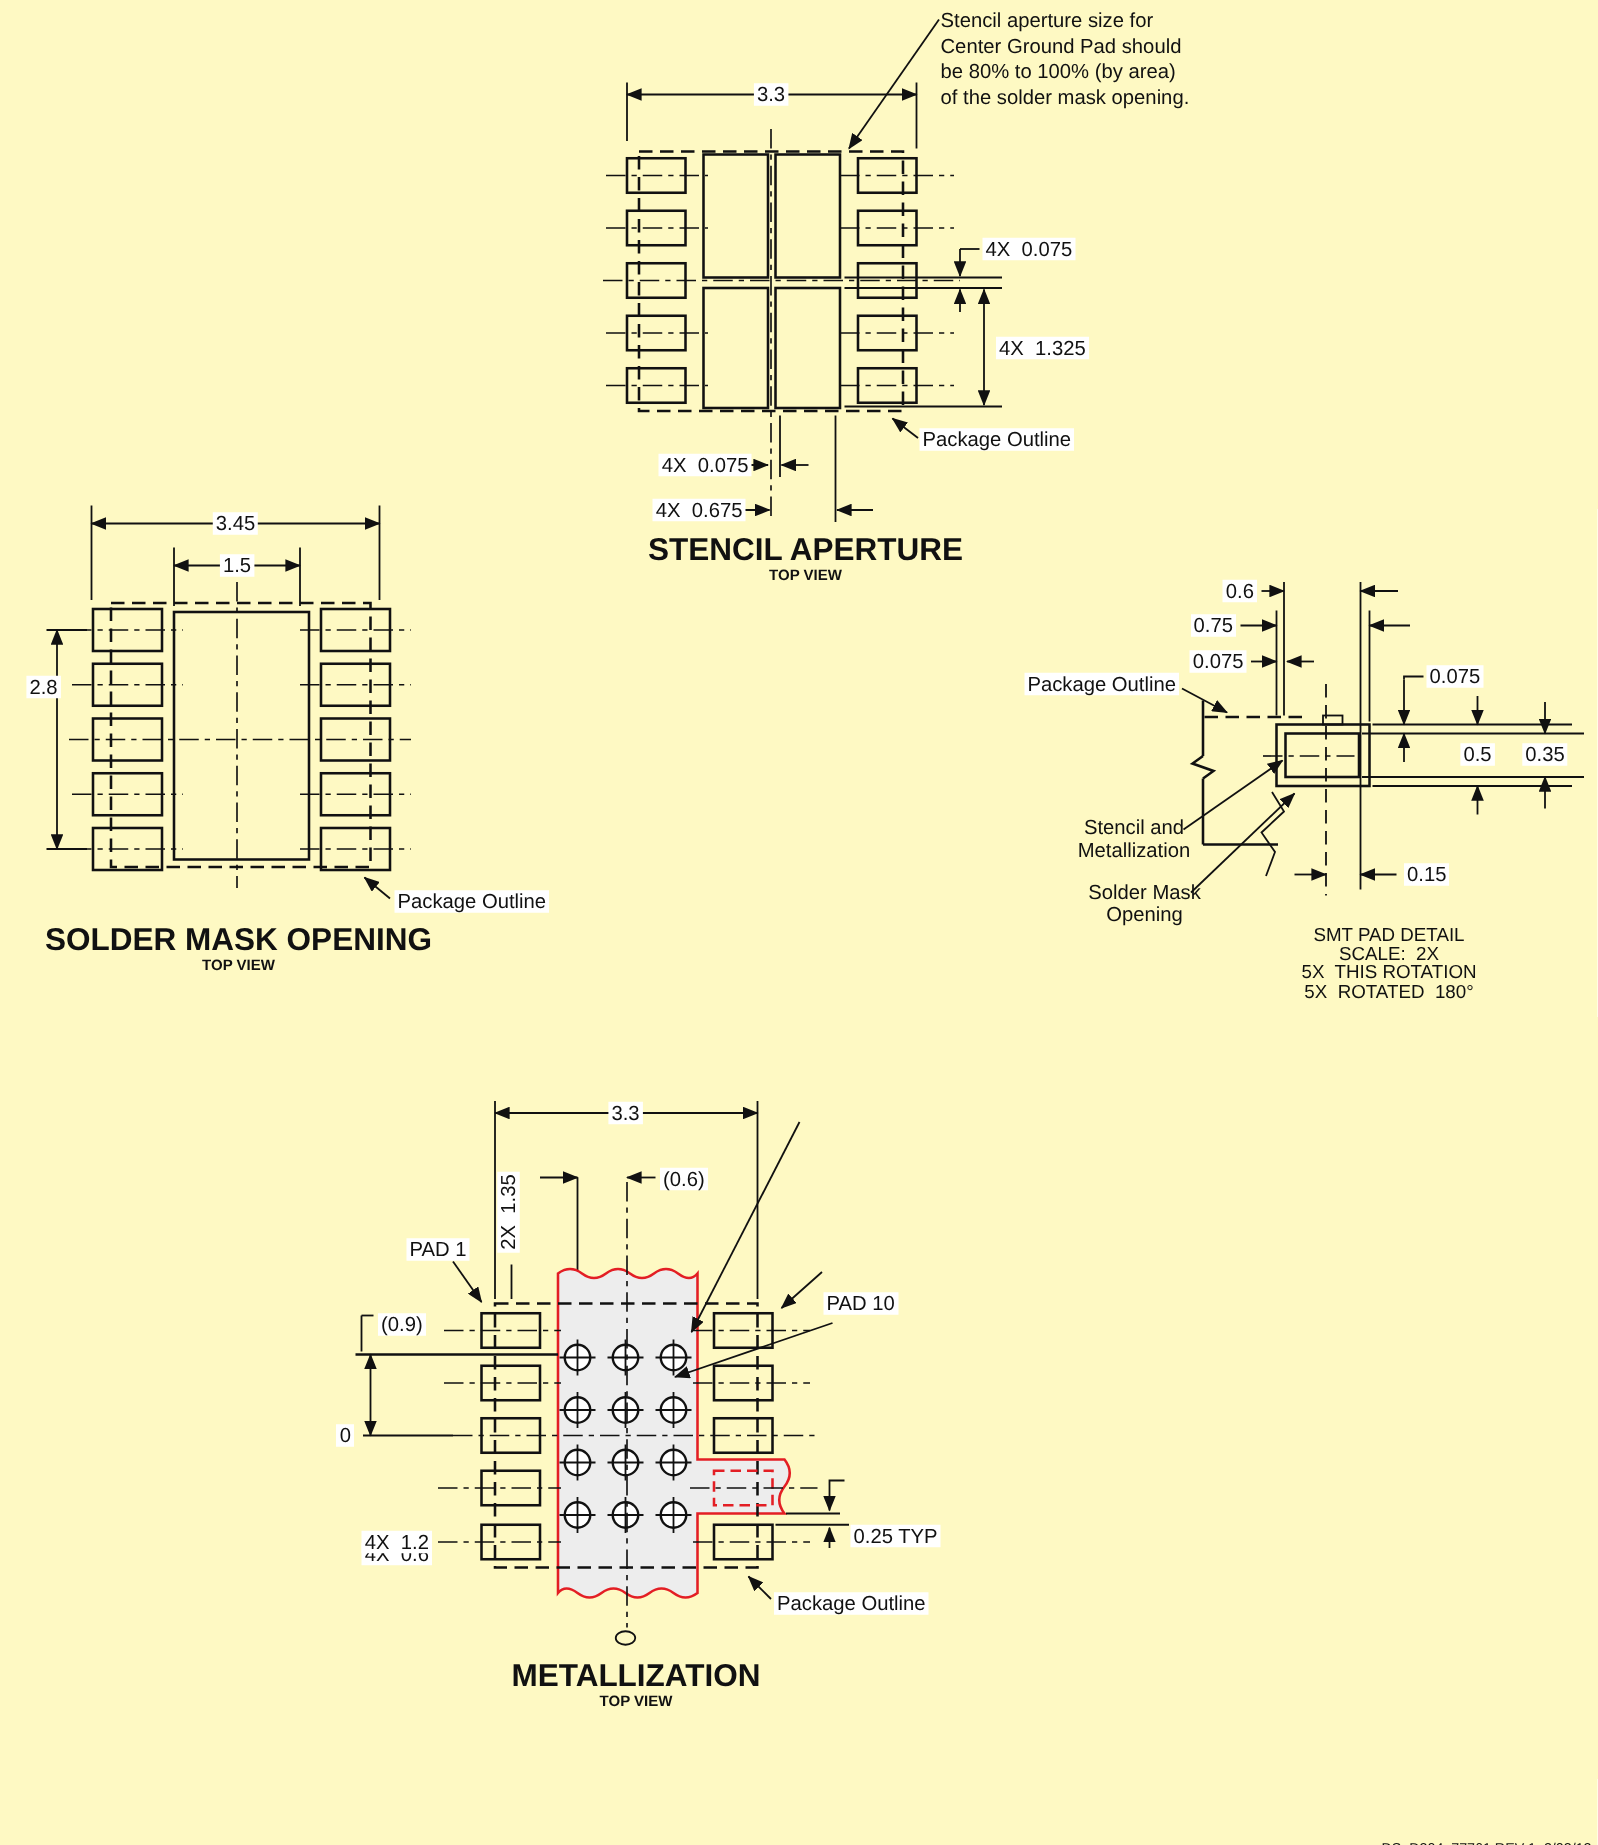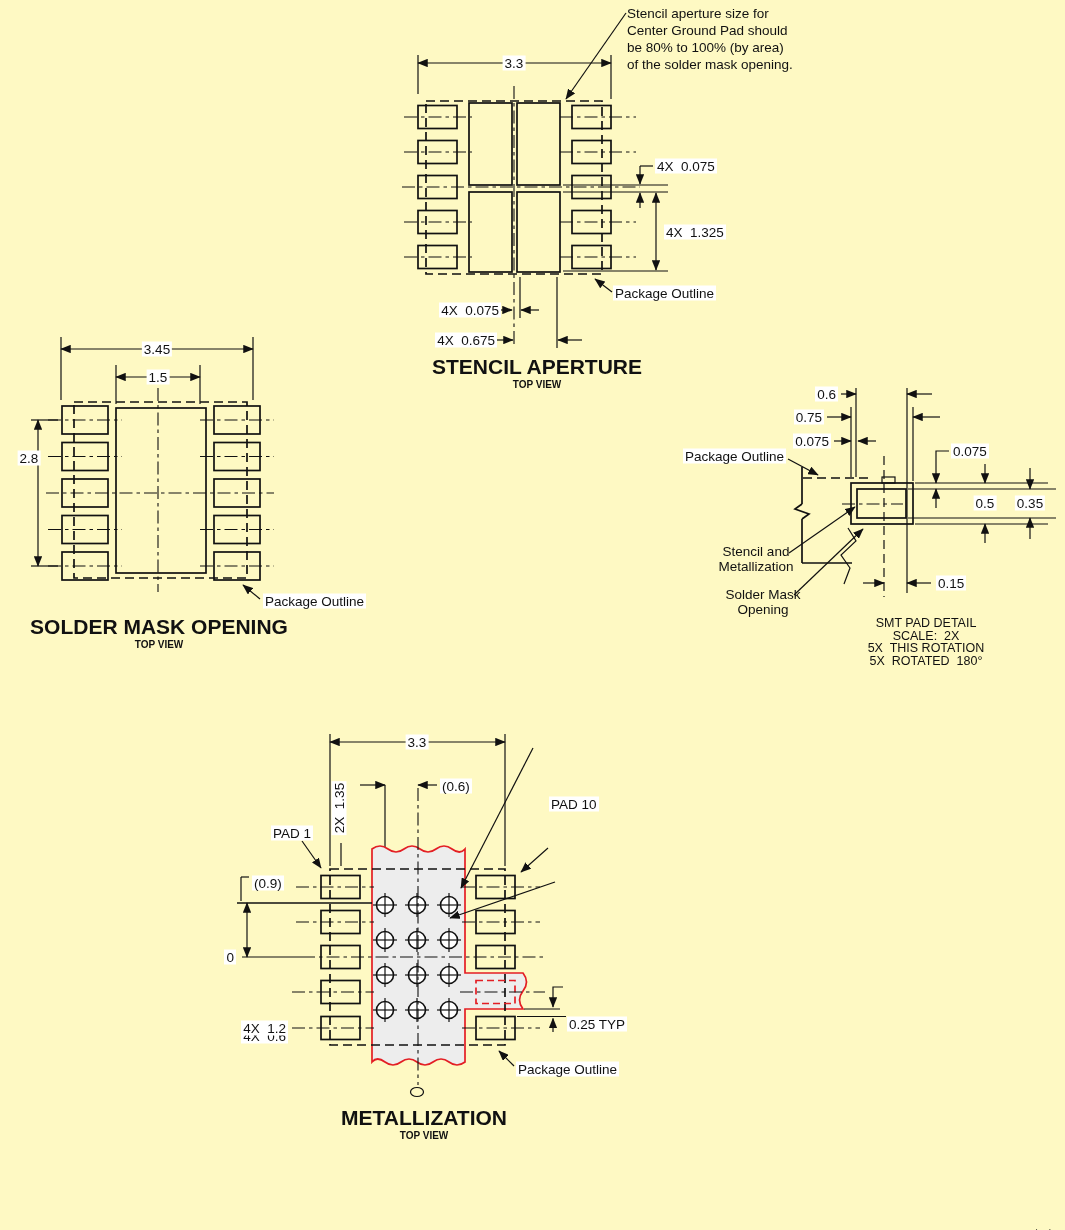--- a/index.html
+++ b/index.html
@@ -281,21 +281,21 @@
 <div class="t dim cy" style="left:936px;top:583px;">0.15</div>
 <div class="t pdtitle" style="left:886px;top:617px;transform:translateX(-50%);text-align:center;margin-left:40px;">SMT PAD DETAIL
 SCALE:  2X
 5X  THIS ROTATION
 5X  ROTATED  180°</div>
 
 <div class="t dim cx" style="left:417px;top:742px;">3.3</div>
 <div class="t dim rot" style="left:339px;top:808px;">2X  1.35</div>
 <div class="t dim cy" style="left:440px;top:786px;">(0.6)</div>
 <div class="t dim cx" style="left:292px;top:833px;">PAD 1</div>
-<div class="t dim cy" style="left:549px;top:804px;">PAD 10</div>
+<div class="t dim cy" style="left:549px;top:869px;">PAD 10</div>
 <div class="t dim cy" style="left:252px;top:883px;">(0.9)</div>
 <div class="t dim cyr" style="right:829px;top:957px;">0</div>
 <div class="t dim cyr" style="right:777px;top:1036px;">4X  0.6</div>
 <div class="t dim cyr" style="right:777px;top:1028px;">4X  1.2</div>
 <div class="t dim cy" style="left:567px;top:988px;margin-top:36px;">0.25 TYP</div>
 <div class="t dim cy" style="left:516px;top:1069px;">Package Outline</div>
 <div class="t title cx" style="left:424px;top:1118px;">METALLIZATION</div>
 <div class="t sub cx" style="left:424px;top:1135px;">TOP VIEW</div>
 
 <div class="t foot" style="right:4px;top:1199px;">

